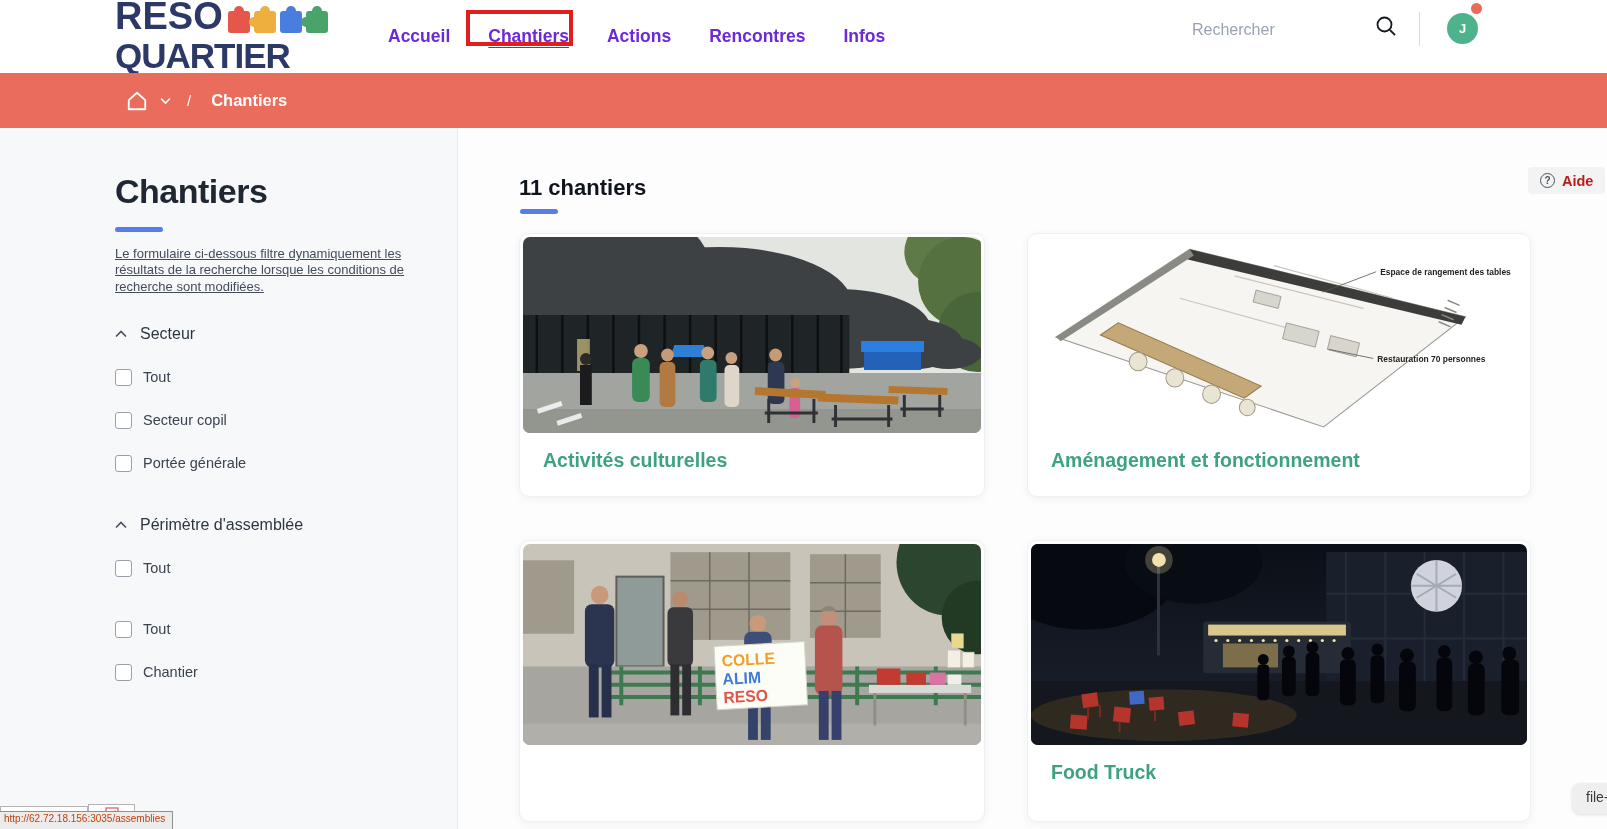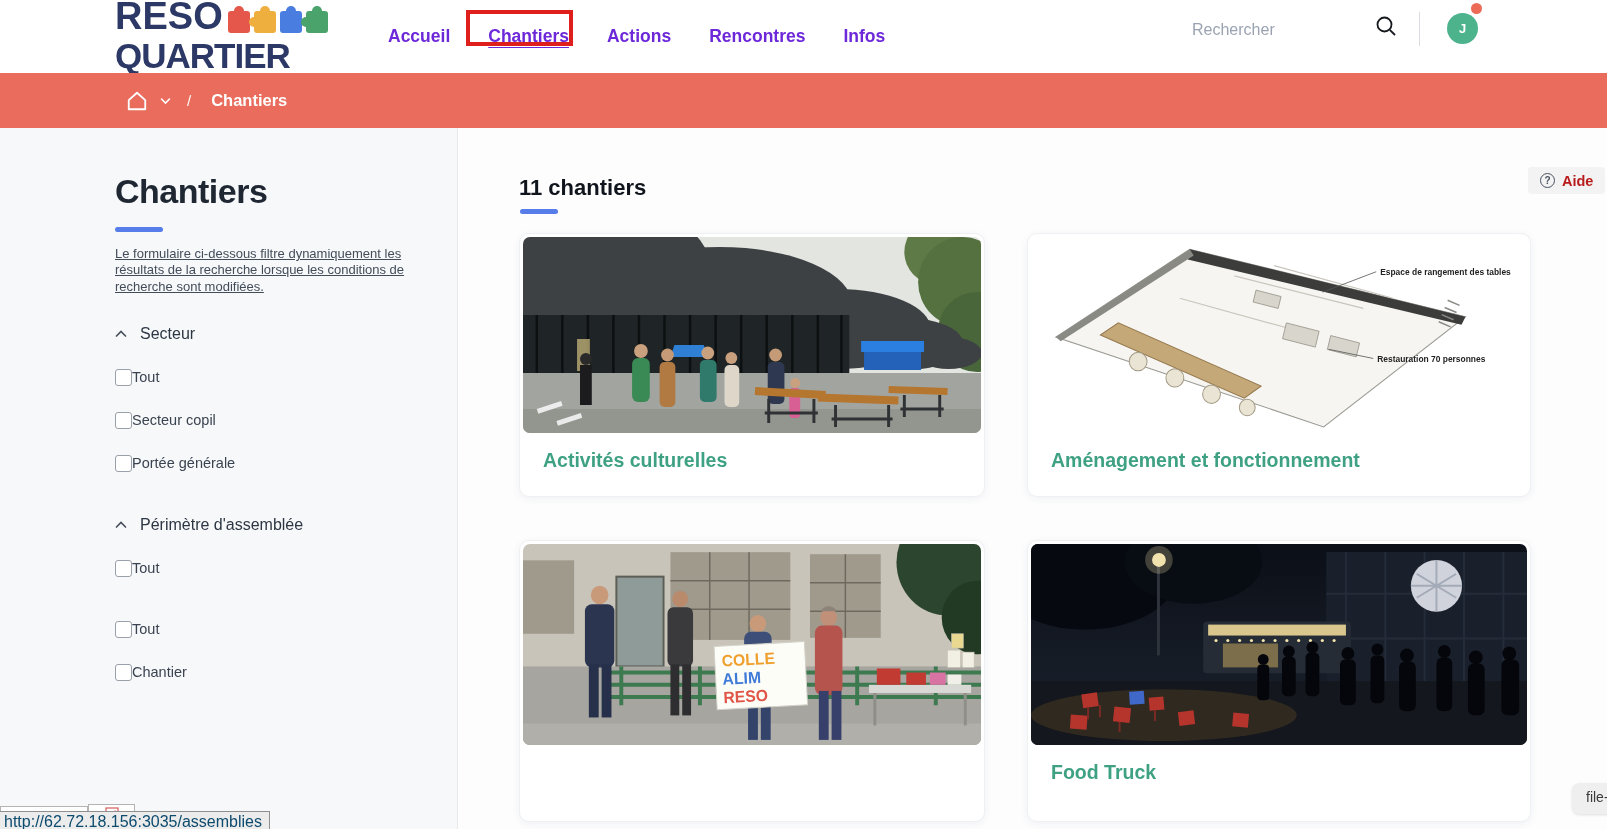--- a/index.html
+++ b/index.html
@@ -33,21 +33,21 @@
   .bc-current{margin-left:20px;font-size:16.5px;font-weight:bold;cursor:pointer;}
   
   .sidebar{position:absolute;left:0;top:128px;width:458px;height:701px;background:#f7f8fa;border-right:1px solid #e7e9ed;padding:44px 0 0 115px;}
   .sb-title{font-size:34px;font-weight:bold;color:#1f2733;letter-spacing:-.5px;}
   .sb-underline{width:48px;height:5px;border-radius:3px;background:#567de9;margin-top:16px;}
   .sb-desc{margin-top:14px;width:292px;font-size:13px;line-height:1.25;color:#434d5a;text-decoration:underline;}
   .filter-section{margin-top:30px;}
   .filter-section + .filter-section{margin-top:44px;}
   .filter-head{display:flex;align-items:center;gap:13px;cursor:pointer;}
   .filter-head .f-label{font-size:16px;font-weight:normal;color:#2c3643;}
-  .filter-option{display:flex;align-items:center;margin-top:26px;}
+  .filter-option{display:flex;align-items:center;gap:11px;margin-top:26px;}
   .filter-option input[type=checkbox]{appearance:none;-webkit-appearance:none;width:17px;height:17px;border:1px solid #9aa0aa;border-radius:3px;background:#fff;margin:0;cursor:pointer;}
   .filter-option .o-label{font-size:14.5px;color:#3a4350;}
   
   .main{position:absolute;left:458px;top:128px;width:1149px;height:701px;background:#fdfdfe;}
   .help-pill{position:absolute;left:1528px;top:167px;height:27px;display:flex;align-items:center;gap:7px;padding:0 12px;background:#f3f3f4;border-radius:4px;cursor:pointer;z-index:3;}
   .help-q{width:15px;height:15px;border:1.3px solid #49535f;border-radius:50%;color:#49535f;font-size:10px;font-weight:bold;display:flex;align-items:center;justify-content:center;flex:0 0 auto;}
   .help-label{font-size:14.5px;font-weight:bold;color:#b91c1c;white-space:nowrap;}
   .results-heading{position:absolute;left:519px;top:175px;font-size:22px;font-weight:bold;color:#10151d;}
   .results-underline{position:absolute;left:520px;top:209px;width:38px;height:5px;border-radius:3px;background:#567de9;}
   .card{position:absolute;background:#fff;border:1px solid #eef0f2;border-radius:10px;box-shadow:0 2px 8px rgba(40,50,60,.06);padding:3px;cursor:pointer;overflow:hidden;}
@@ -56,21 +56,21 @@
   .card-title{padding:16px 20px 0 20px;font-size:19.5px;font-weight:bold;color:#3fa183;}
   .card1{left:519px;top:233px;width:466px;height:264px;}
   .card2{left:1027px;top:233px;width:504px;height:264px;}
   .card3{left:519px;top:540px;width:466px;height:282px;}
   .card4{left:1027px;top:540px;width:504px;height:282px;}
   .card1 .card-img,.card2 .card-img{height:196px;}
   .card3 .card-img,.card4 .card-img{height:201px;}
   
   .frag-box1{position:absolute;left:0;top:806px;width:88px;height:25px;background:#fff;border:1px solid #b3b3b3;z-index:6;}
   .frag-box2{position:absolute;left:88px;top:804px;width:47px;height:27px;background:#fff;border:1px solid #b3b3b3;z-index:6;display:flex;justify-content:center;}
-  .status-bar{position:absolute;left:0;top:811px;height:18px;background:#ececec;border:1px solid #8f8f8f;border-left:none;border-bottom:none;padding:1px 7px 0 4px;font-size:16px;color:#0c4a6e;white-space:nowrap;z-index:7;}
+  .status-bar{position:absolute;left:0;top:811px;height:18px;background:#ececec;border:1px solid #8f8f8f;border-left:none;border-bottom:none;padding:1px 7px 0 4px;font-size:10px;color:#c2410c;white-space:nowrap;z-index:7;}
   .file-tooltip{position:absolute;left:1572px;top:783px;height:31px;background:#efefef;border-radius:8px;box-shadow:0 1px 3px rgba(0,0,0,.12);padding:6px 14px;font-size:14px;color:#3a3a3a;z-index:7;white-space:nowrap;}
 </style>
 </head>
 <body>
 
 <div id="screen">
 
   <div class="header">
     <div class="logo">
       <div class="logo-row1">

